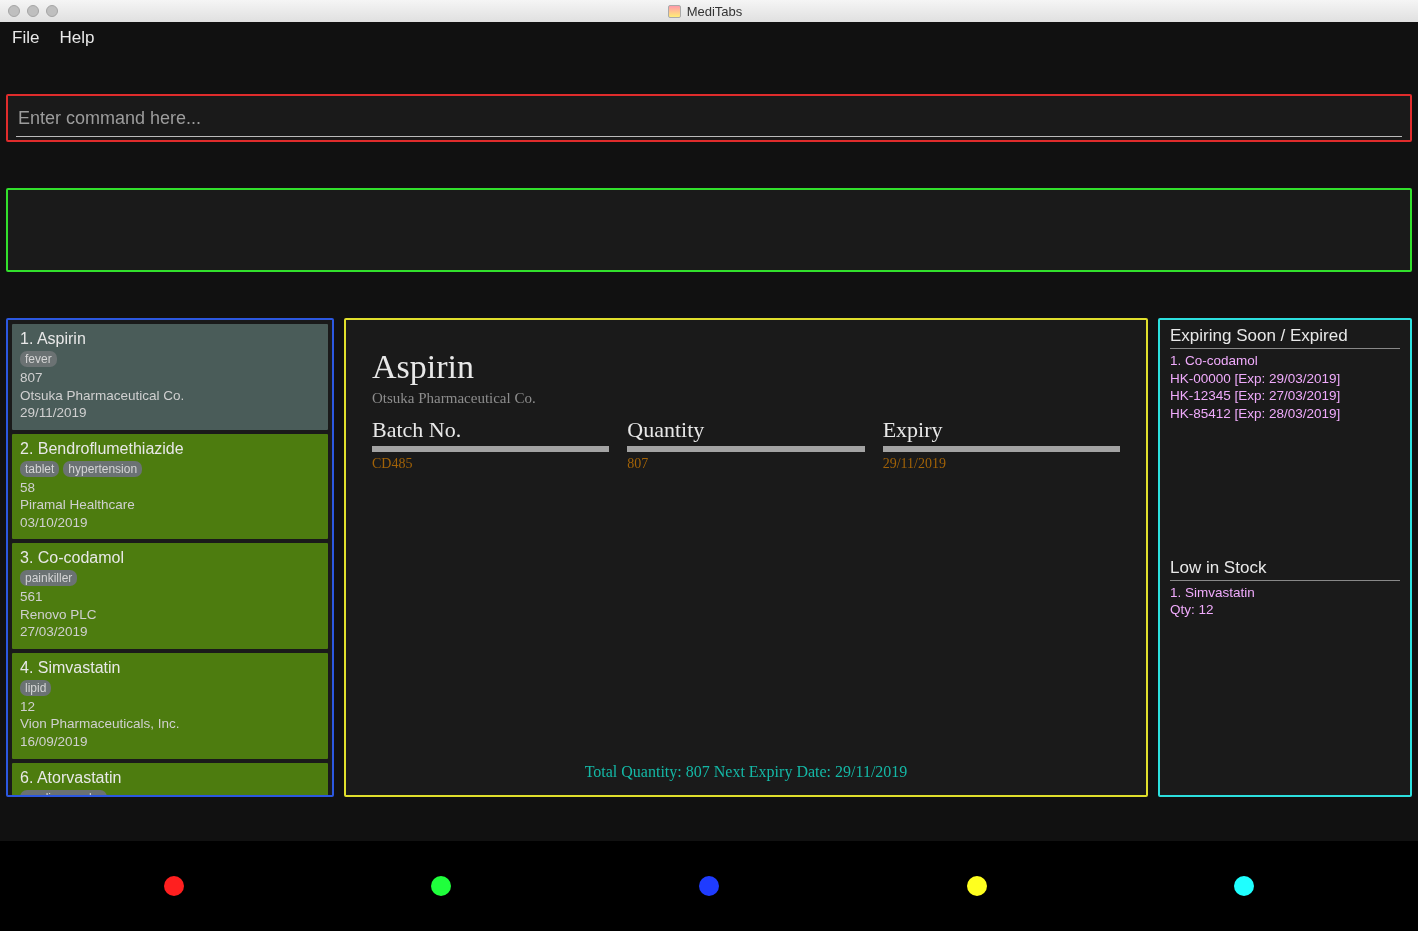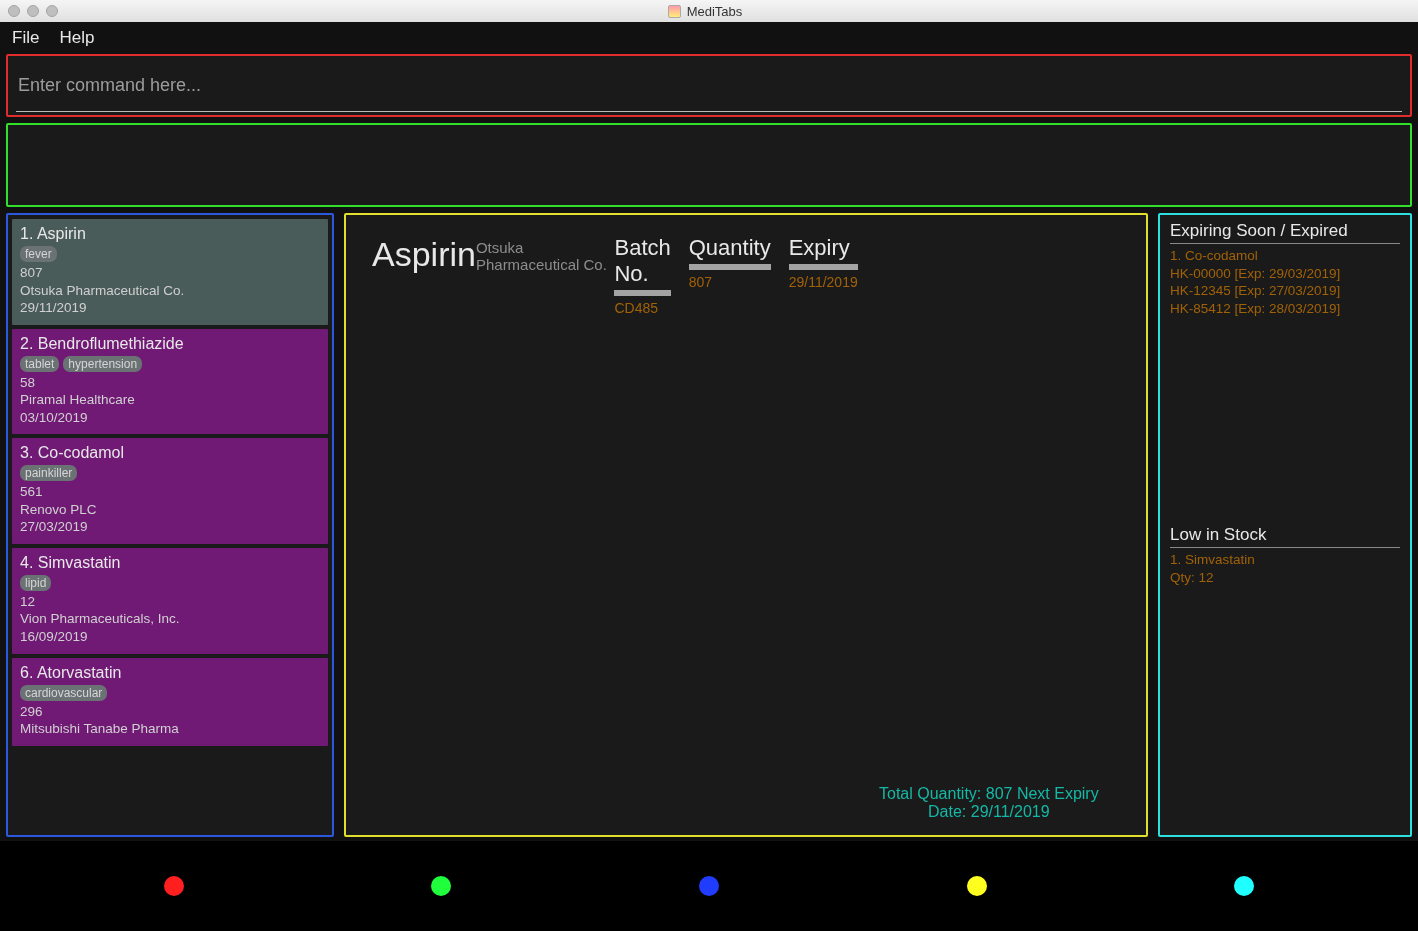--- a/index.html
+++ b/index.html
@@ -35,37 +35,38 @@
   }
   .title-icon {
     width:13px; height:13px; display:inline-block;
     background:linear-gradient(#f9a,#fe7); border:1px solid #aaa; border-radius:2px;
   }
   .app {
     background:#111;
     height:calc(100% - 22px);
     display:flex;
     flex-direction:column;
+    gap:40px;
   }
   .menubar {
     display:flex; gap:20px;
     padding:6px 12px;
     font-size:17px;
   }
   .menubar span { cursor:default; }
   
   .outlined {
     border:2px solid;
     border-radius:2px;
     background:#1a1a1a;
   }
   .command-box {
     margin:0 6px 6px 6px;
     border-color:#e02c2c;
-    height:63px;
+    height:48px;
     display:flex;
     align-items:center;
     position:relative;
   }
   .command-input {
     flex:1;
     background:transparent;
     border:none;
     outline:none;
     color:#fff;
@@ -91,44 +92,46 @@
     min-height:0;
   }
   
   .list-panel {
     border-color:#2c58e0;
     width:328px;
     padding:4px;
     overflow-y:auto;
   }
   .med-item {
-    background:#701a75;
+    background:#4d7c0f;
     margin-bottom:4px;
     padding:6px 8px 8px 8px;
     border-radius:1px;
     cursor:pointer;
   }
   .med-item.selected { background:#4a5c59; }
   .med-item .med-title { font-size:16px; margin-bottom:3px; }
   .tags { display:flex; gap:4px; margin-bottom:2px; flex-wrap:wrap;}
   .tag {
     background:#6b7273;
     color:#d5d5d5;
     font-size:12px;
     padding:1px 5px;
     border-radius:7px;
   }
   .med-line { font-size:13.5px; color:#d0d0d0; line-height:1.3; }
   
   .detail-panel {
     border-color:#e0df2c;
     flex:1;
-    padding:20px 26px 10px 26px;
-    display:flex;
+    padding:28px 26px 10px 26px;
+    display:flex;
+    flex-direction:column;
     min-width:0;
+    font-family:Liberation Serif, serif;
   }
   .detail-name { font-size:34px; font-weight:400; }
   .detail-company { color:#8d8d8d; font-size:15px; margin-top:4px; margin-bottom:10px;}
   .detail-cols {
     display:flex; gap:18px;
   }
   .dcol { flex:1; }
   .dcol-head {
     font-size:22px;
     border-bottom:6px solid #a3a3a3;
@@ -150,21 +153,21 @@
     padding:6px 10px;
     display:flex;
     flex-direction:column;
   }
   .side-section-header {
     font-size:17px;
     border-bottom:1px solid #888;
     padding-bottom:2px;
     margin-bottom:3px;
   }
-  .side-line { font-size:13.5px; line-height:1.3; color:#a16207;}
+  .side-line { font-size:13.5px; line-height:1.3; color:#f0abfc;}
   
   .statusbar {
     display:flex;
     justify-content:space-between;
     padding:4px 6px 2px 4px;
     font-size:15px;
     color:#d8d8d8;
   }
   
   .dot-row {

